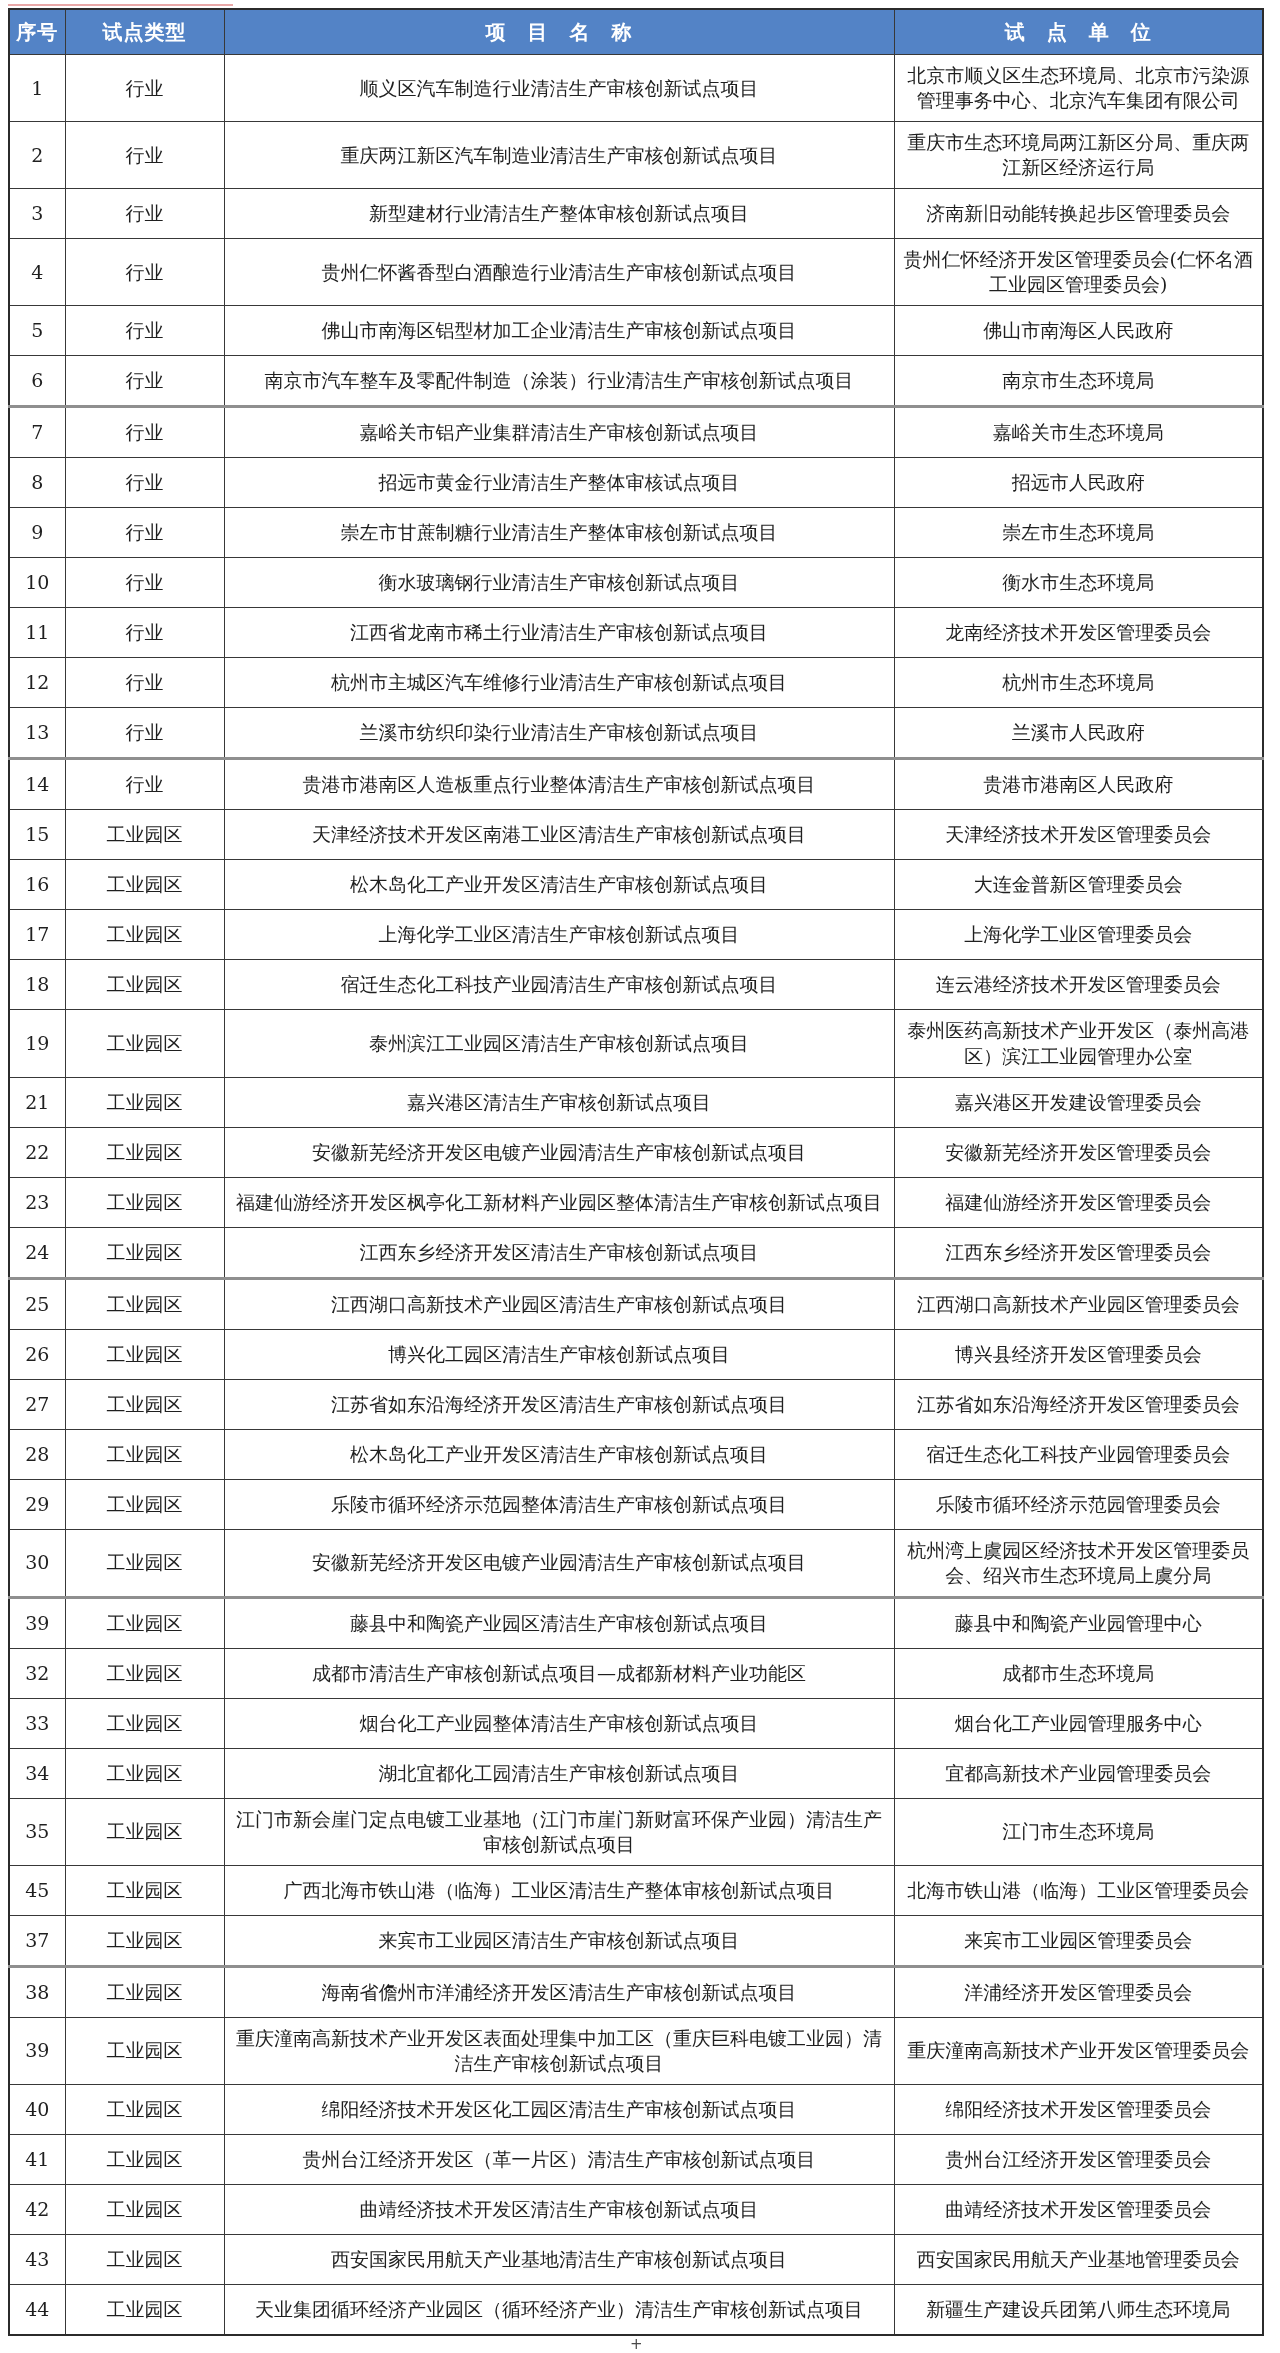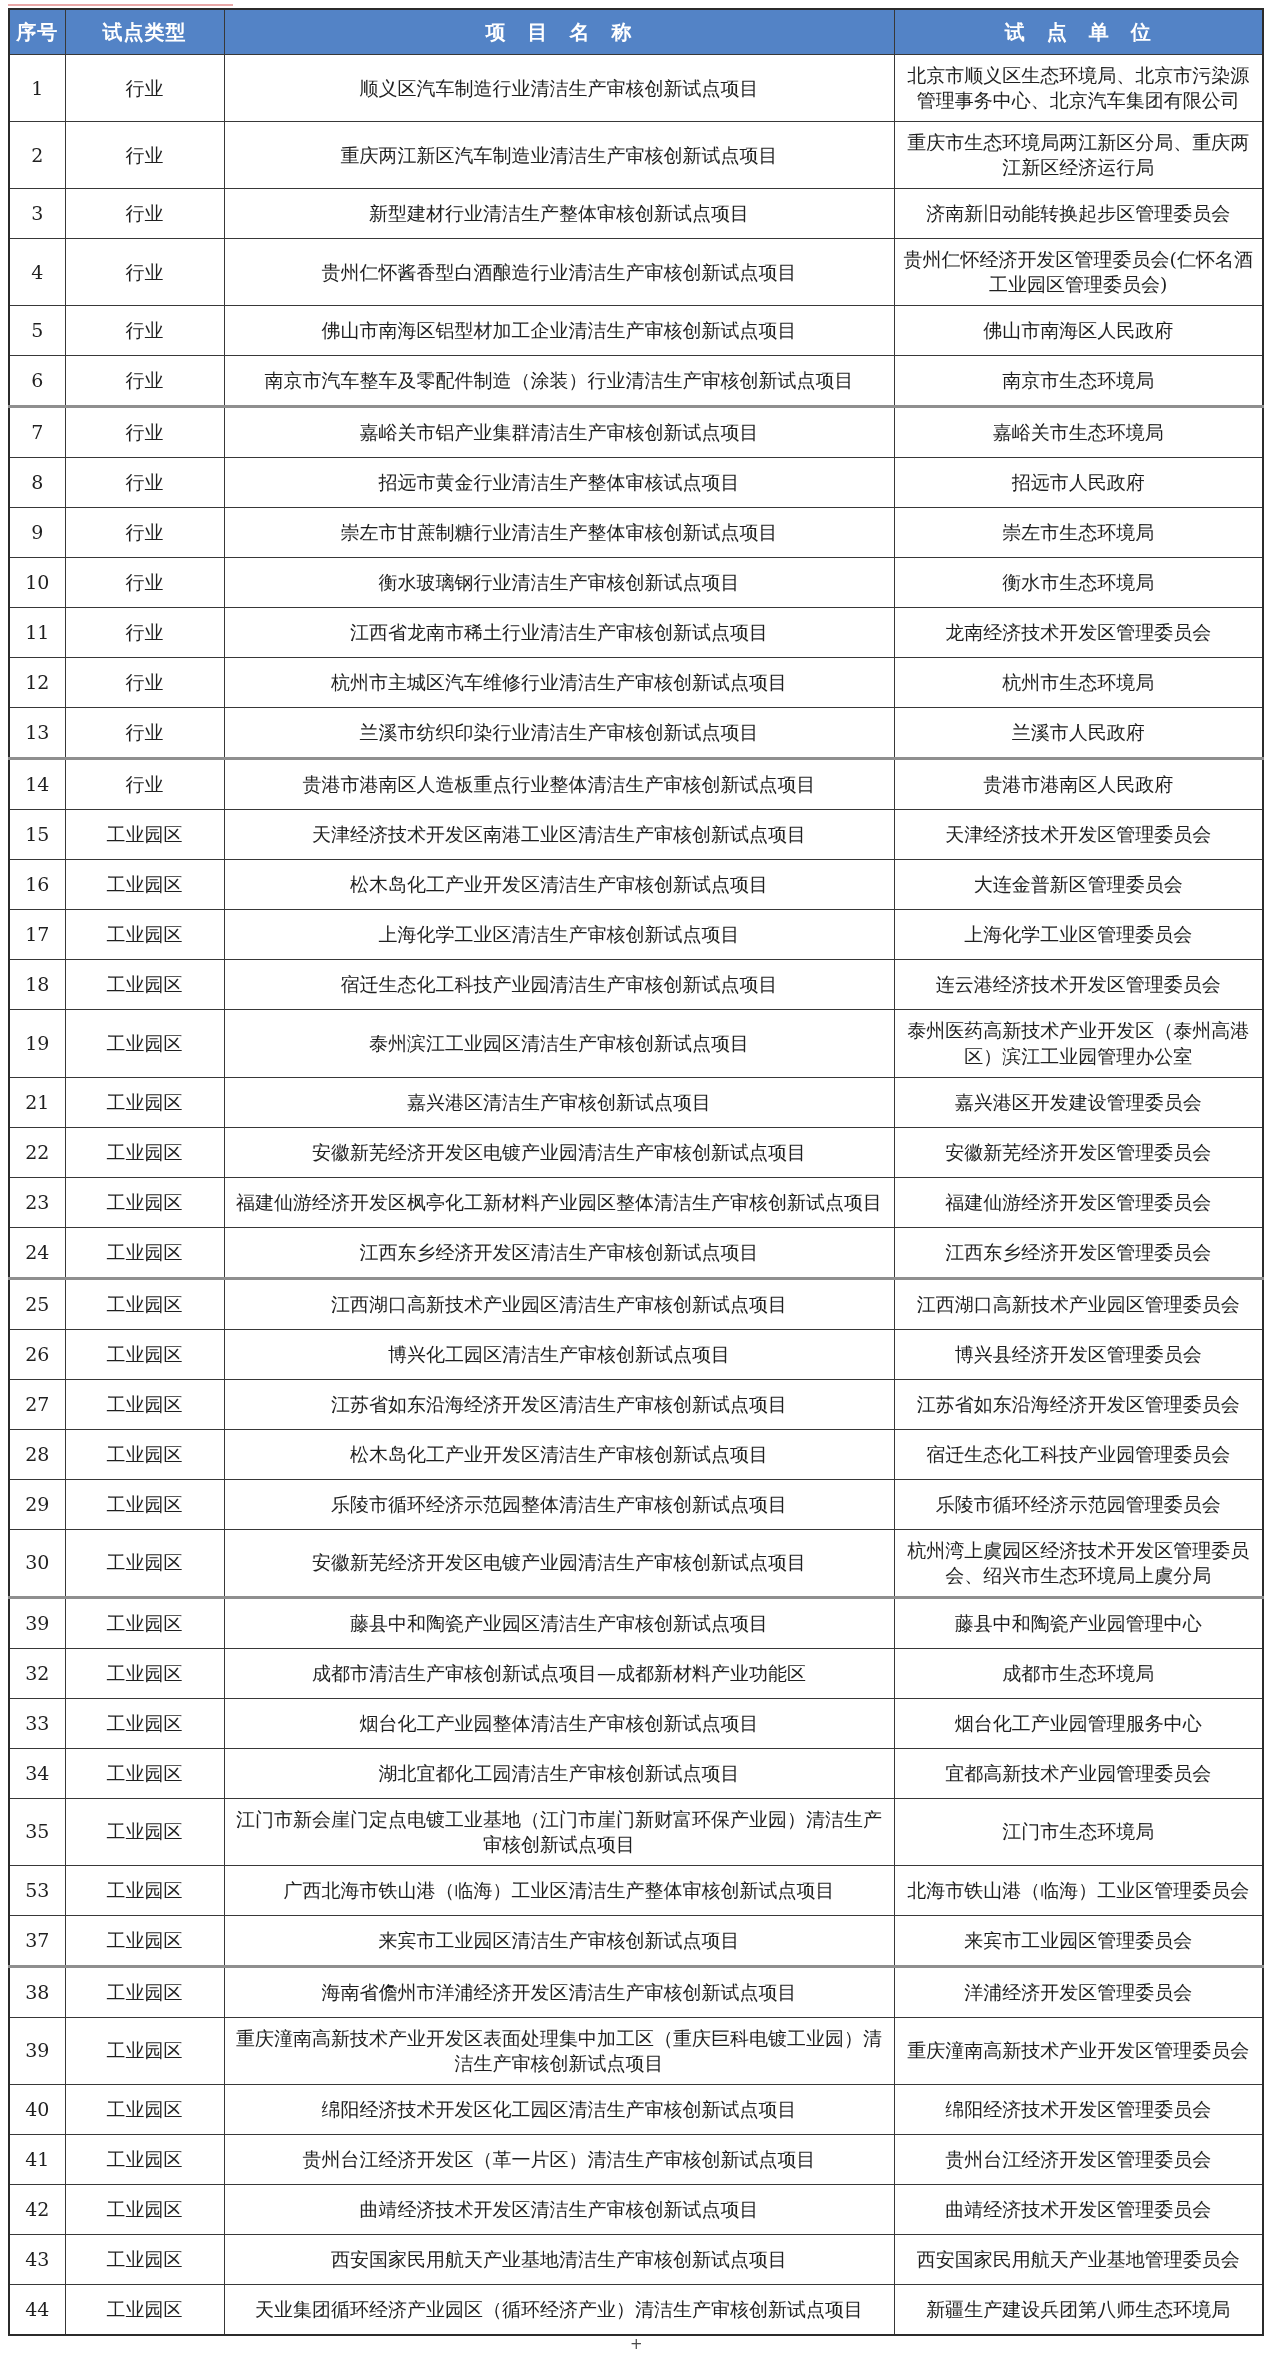--- a/index.html
+++ b/index.html
@@ -274,21 +274,21 @@
         <td class="cell-project">湖北宜都化工园清洁生产审核创新试点项目</td>
         <td class="cell-unit">宜都高新技术产业园管理委员会</td>
       </tr>
       <tr>
         <td class="cell-no">35</td>
         <td class="cell-type">工业园区</td>
         <td class="cell-project">江门市新会崖门定点电镀工业基地（江门市崖门新财富环保产业园）清洁生产审核创新试点项目</td>
         <td class="cell-unit">江门市生态环境局</td>
       </tr>
       <tr>
-        <td class="cell-no">53</td>
+        <td class="cell-no">45</td>
         <td class="cell-type">工业园区</td>
         <td class="cell-project">广西北海市铁山港（临海）工业区清洁生产整体审核创新试点项目</td>
         <td class="cell-unit">北海市铁山港（临海）工业区管理委员会</td>
       </tr>
       <tr>
         <td class="cell-no">37</td>
         <td class="cell-type">工业园区</td>
         <td class="cell-project">来宾市工业园区清洁生产审核创新试点项目</td>
         <td class="cell-unit">来宾市工业园区管理委员会</td>
       </tr>

